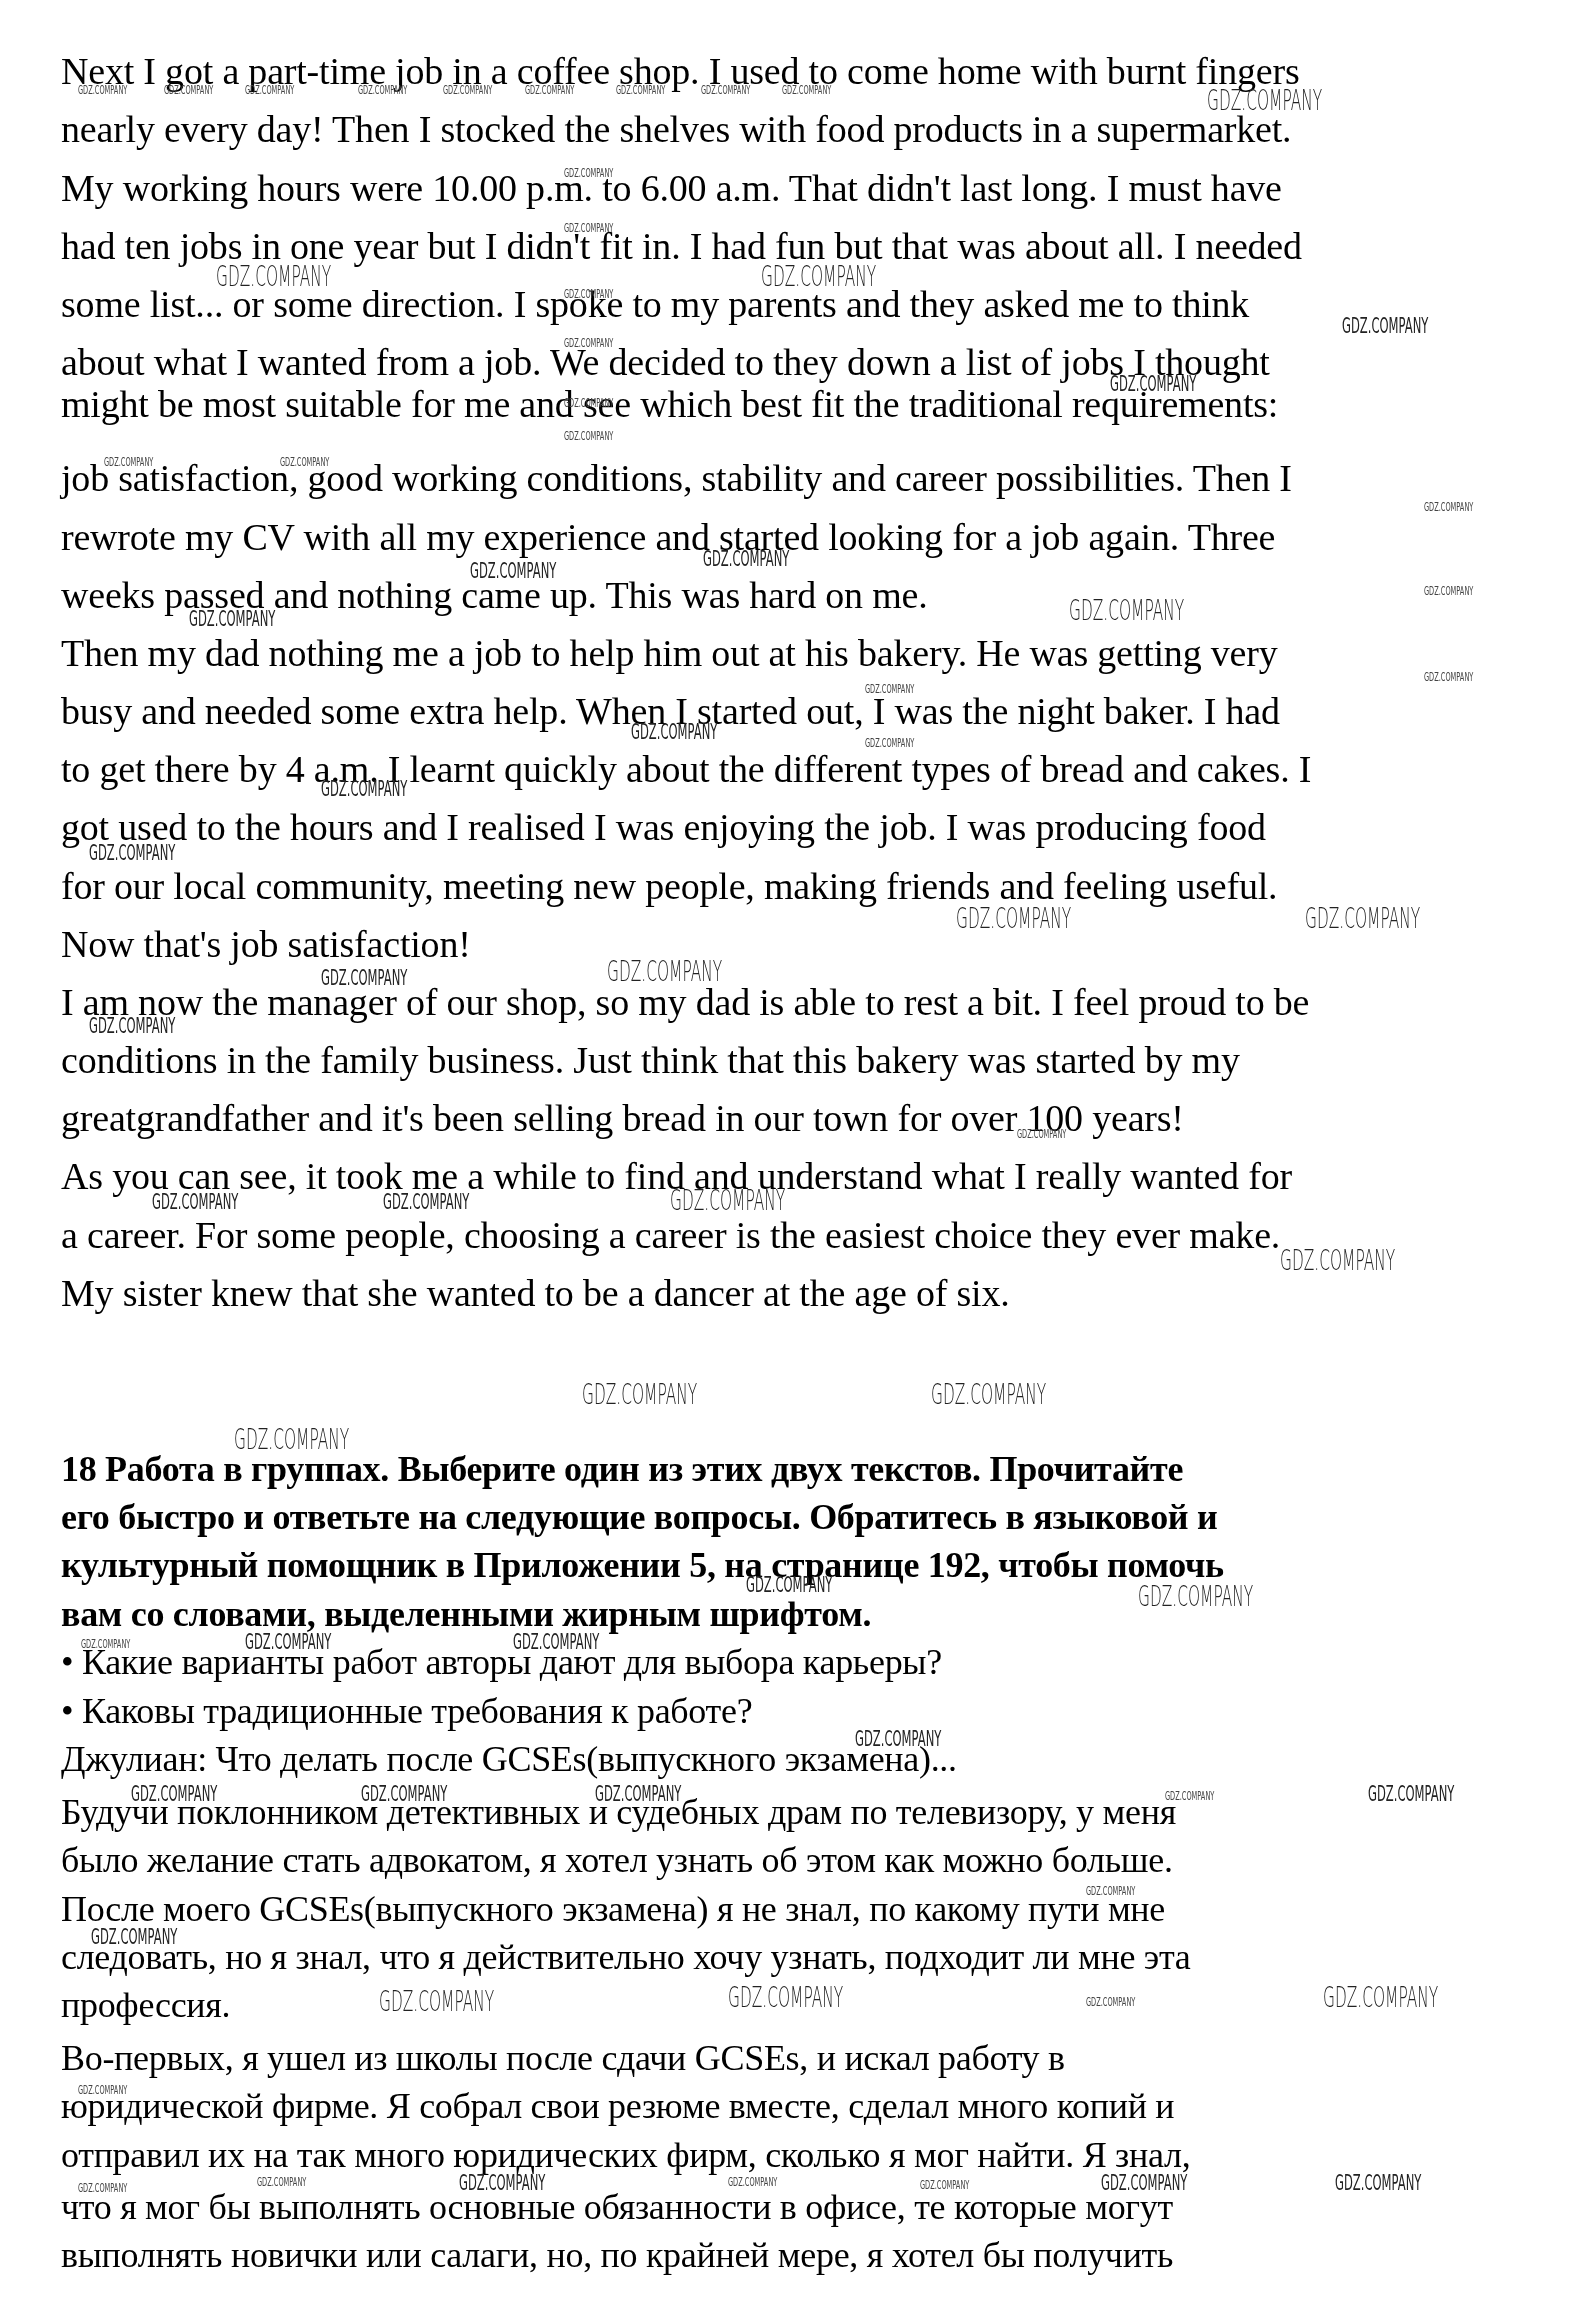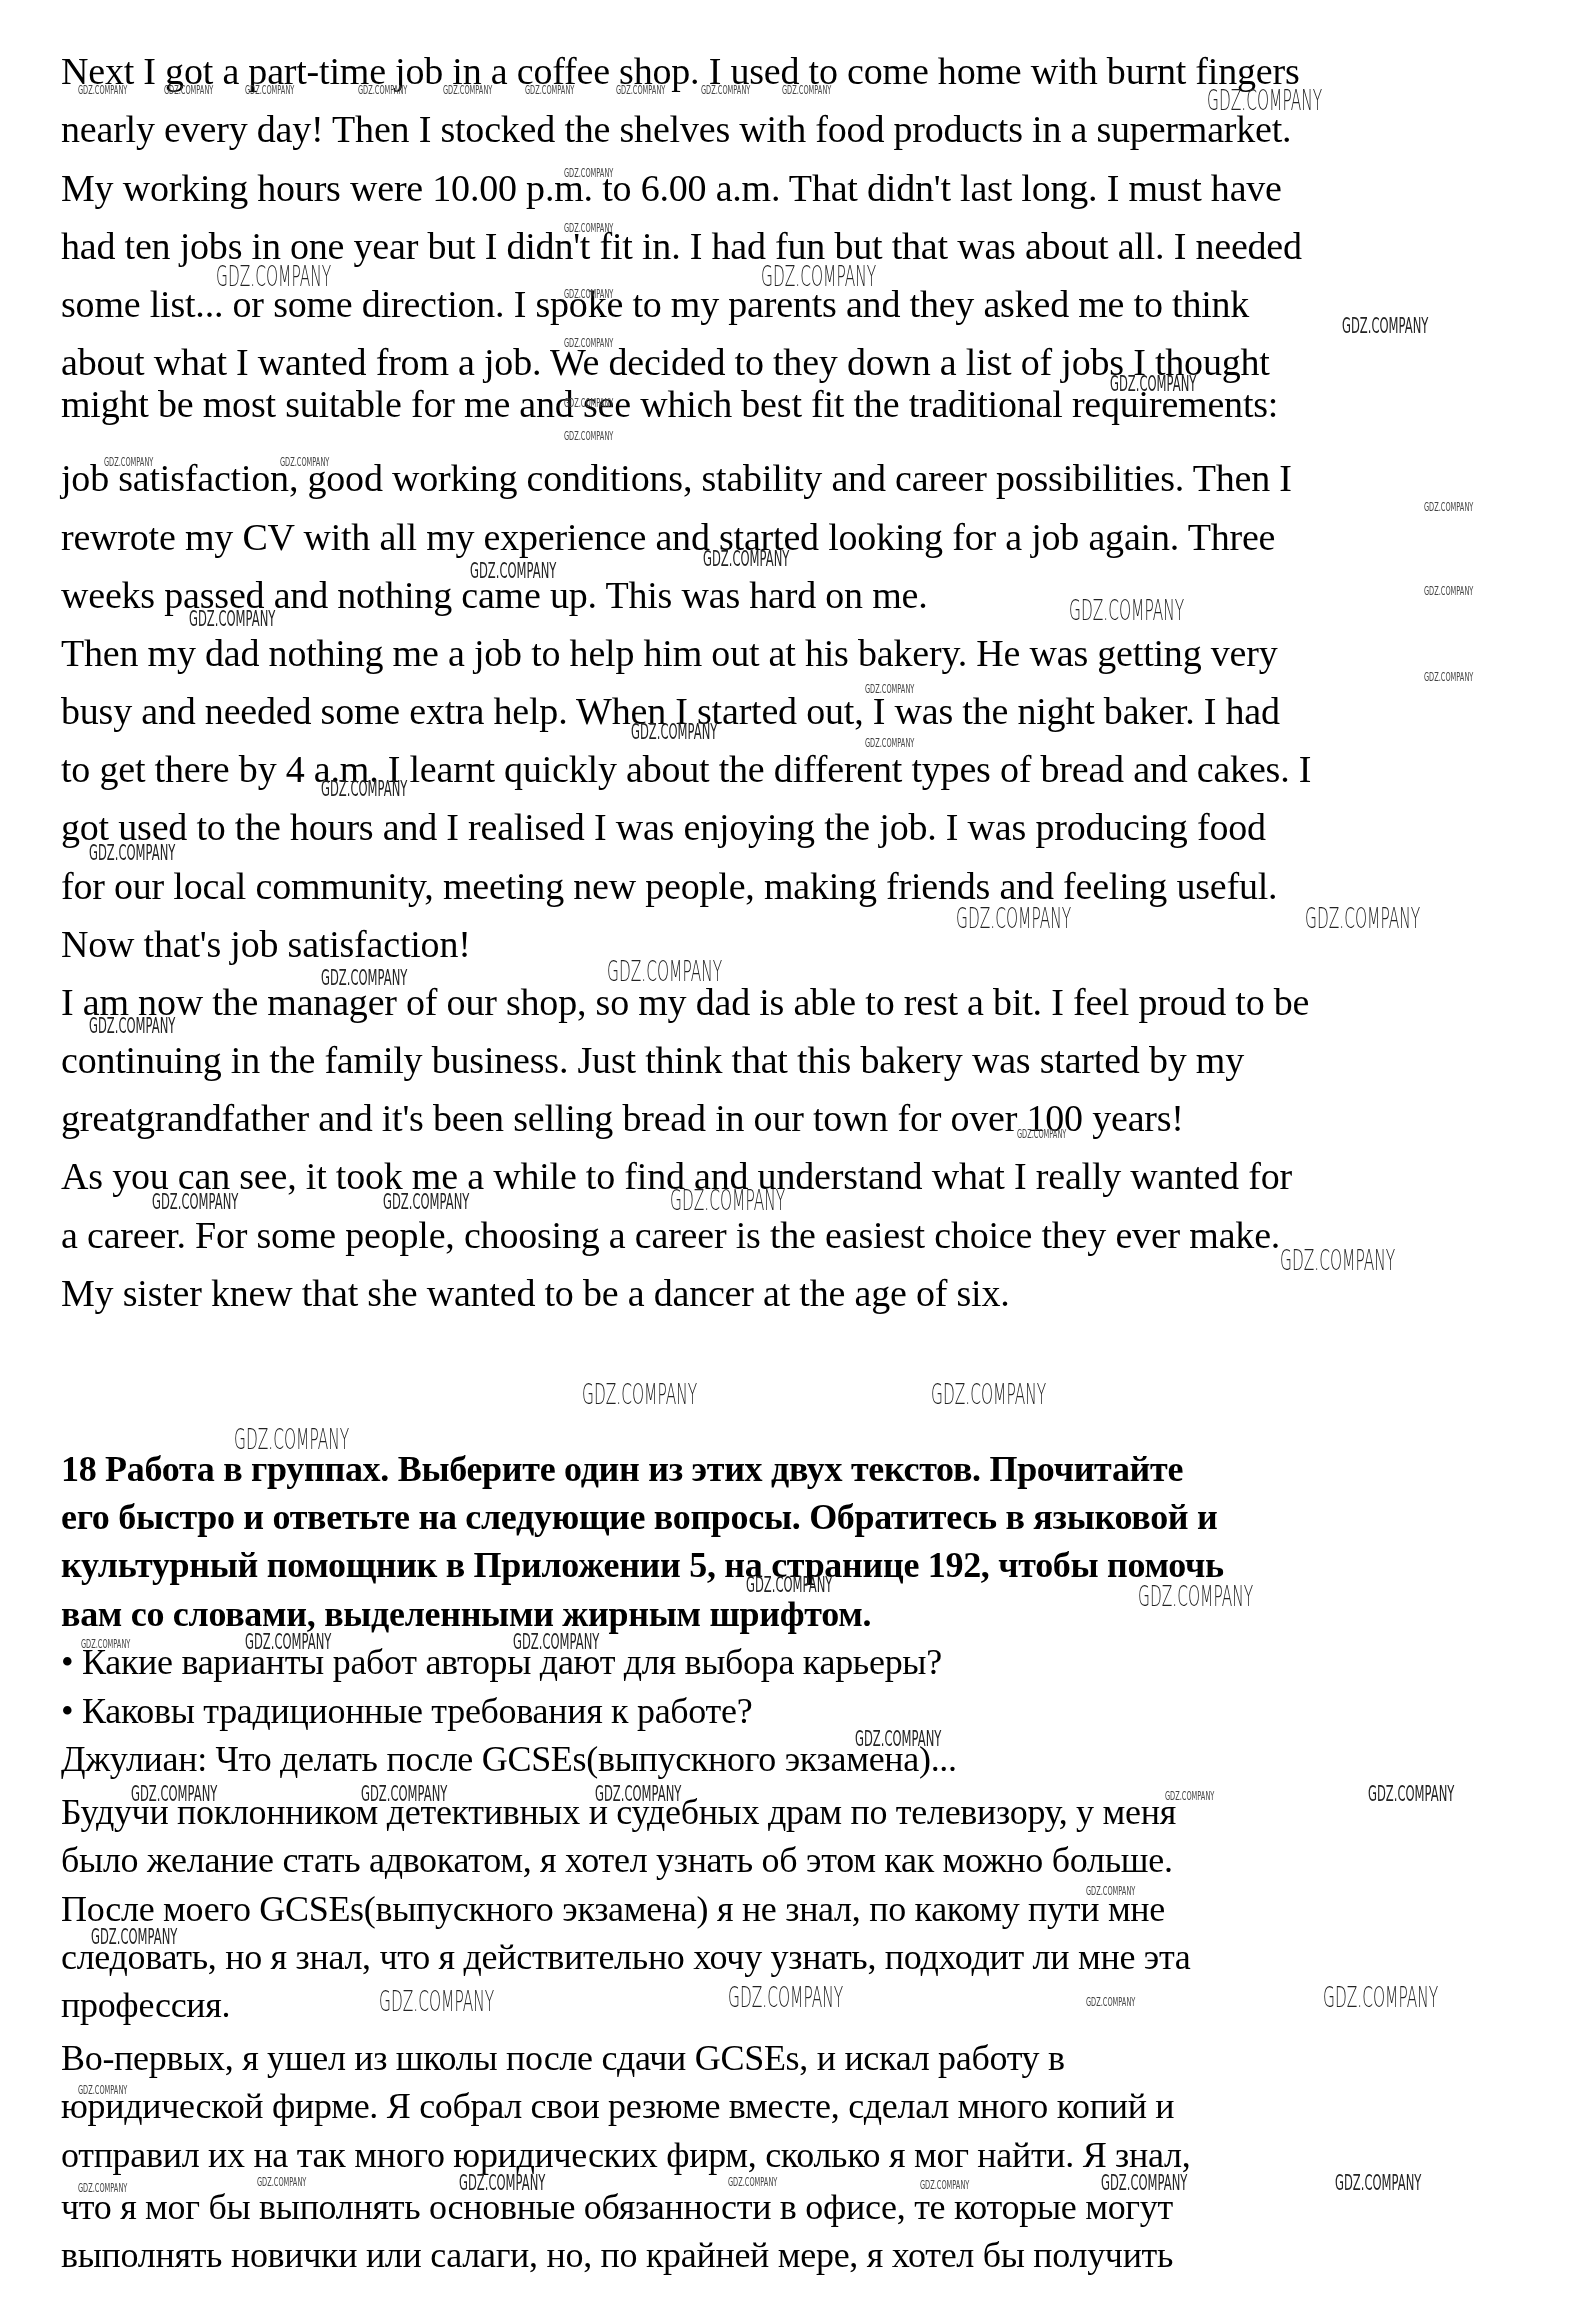--- a/index.html
+++ b/index.html
@@ -39,21 +39,21 @@
     <div class="line en" style="top:459px">job satisfaction, good working conditions, stability and career possibilities. Then I</div>
     <div class="line en" style="top:518px">rewrote my CV with all my experience and started looking for a job again. Three</div>
     <div class="line en" style="top:576px">weeks passed and nothing came up. This was hard on me.</div>
     <div class="line en" style="top:634px">Then my dad nothing me a job to help him out at his bakery. He was getting very</div>
     <div class="line en" style="top:692px">busy and needed some extra help. When I started out, I was the night baker. I had</div>
     <div class="line en" style="top:750px">to get there by 4 a.m. I learnt quickly about the different types of bread and cakes. I</div>
     <div class="line en" style="top:808px">got used to the hours and I realised I was enjoying the job. I was producing food</div>
     <div class="line en" style="top:867px">for our local community, meeting new people, making friends and feeling useful.</div>
     <div class="line en" style="top:925px">Now that's job satisfaction!</div>
     <div class="line en" style="top:983px">I am now the manager of our shop, so my dad is able to rest a bit. I feel proud to be</div>
-    <div class="line en" style="top:1041px">continuing in the family business. Just think that this bakery was started by my</div>
+    <div class="line en" style="top:1041px">conditions in the family business. Just think that this bakery was started by my</div>
     <div class="line en" style="top:1099px">greatgrandfather and it's been selling bread in our town for over 100 years!</div>
     <div class="line en" style="top:1157px">As you can see, it took me a while to find and understand what I really wanted for</div>
     <div class="line en" style="top:1216px">a career. For some people, choosing a career is the easiest choice they ever make.</div>
     <div class="line en" style="top:1274px">My sister knew that she wanted to be a dancer at the age of six.</div>
   </div>
 
   <div>
     <div class="line ru bold" style="top:1451px">18 Работа в группах. Выберите один из этих двух текстов. Прочитайте</div>
     <div class="line ru bold" style="top:1499px">его быстро и ответьте на следующие вопросы. Обратитесь в языковой и</div>
     <div class="line ru bold" style="top:1547px">культурный помощник в Приложении 5, на странице 192, чтобы помочь</div>

